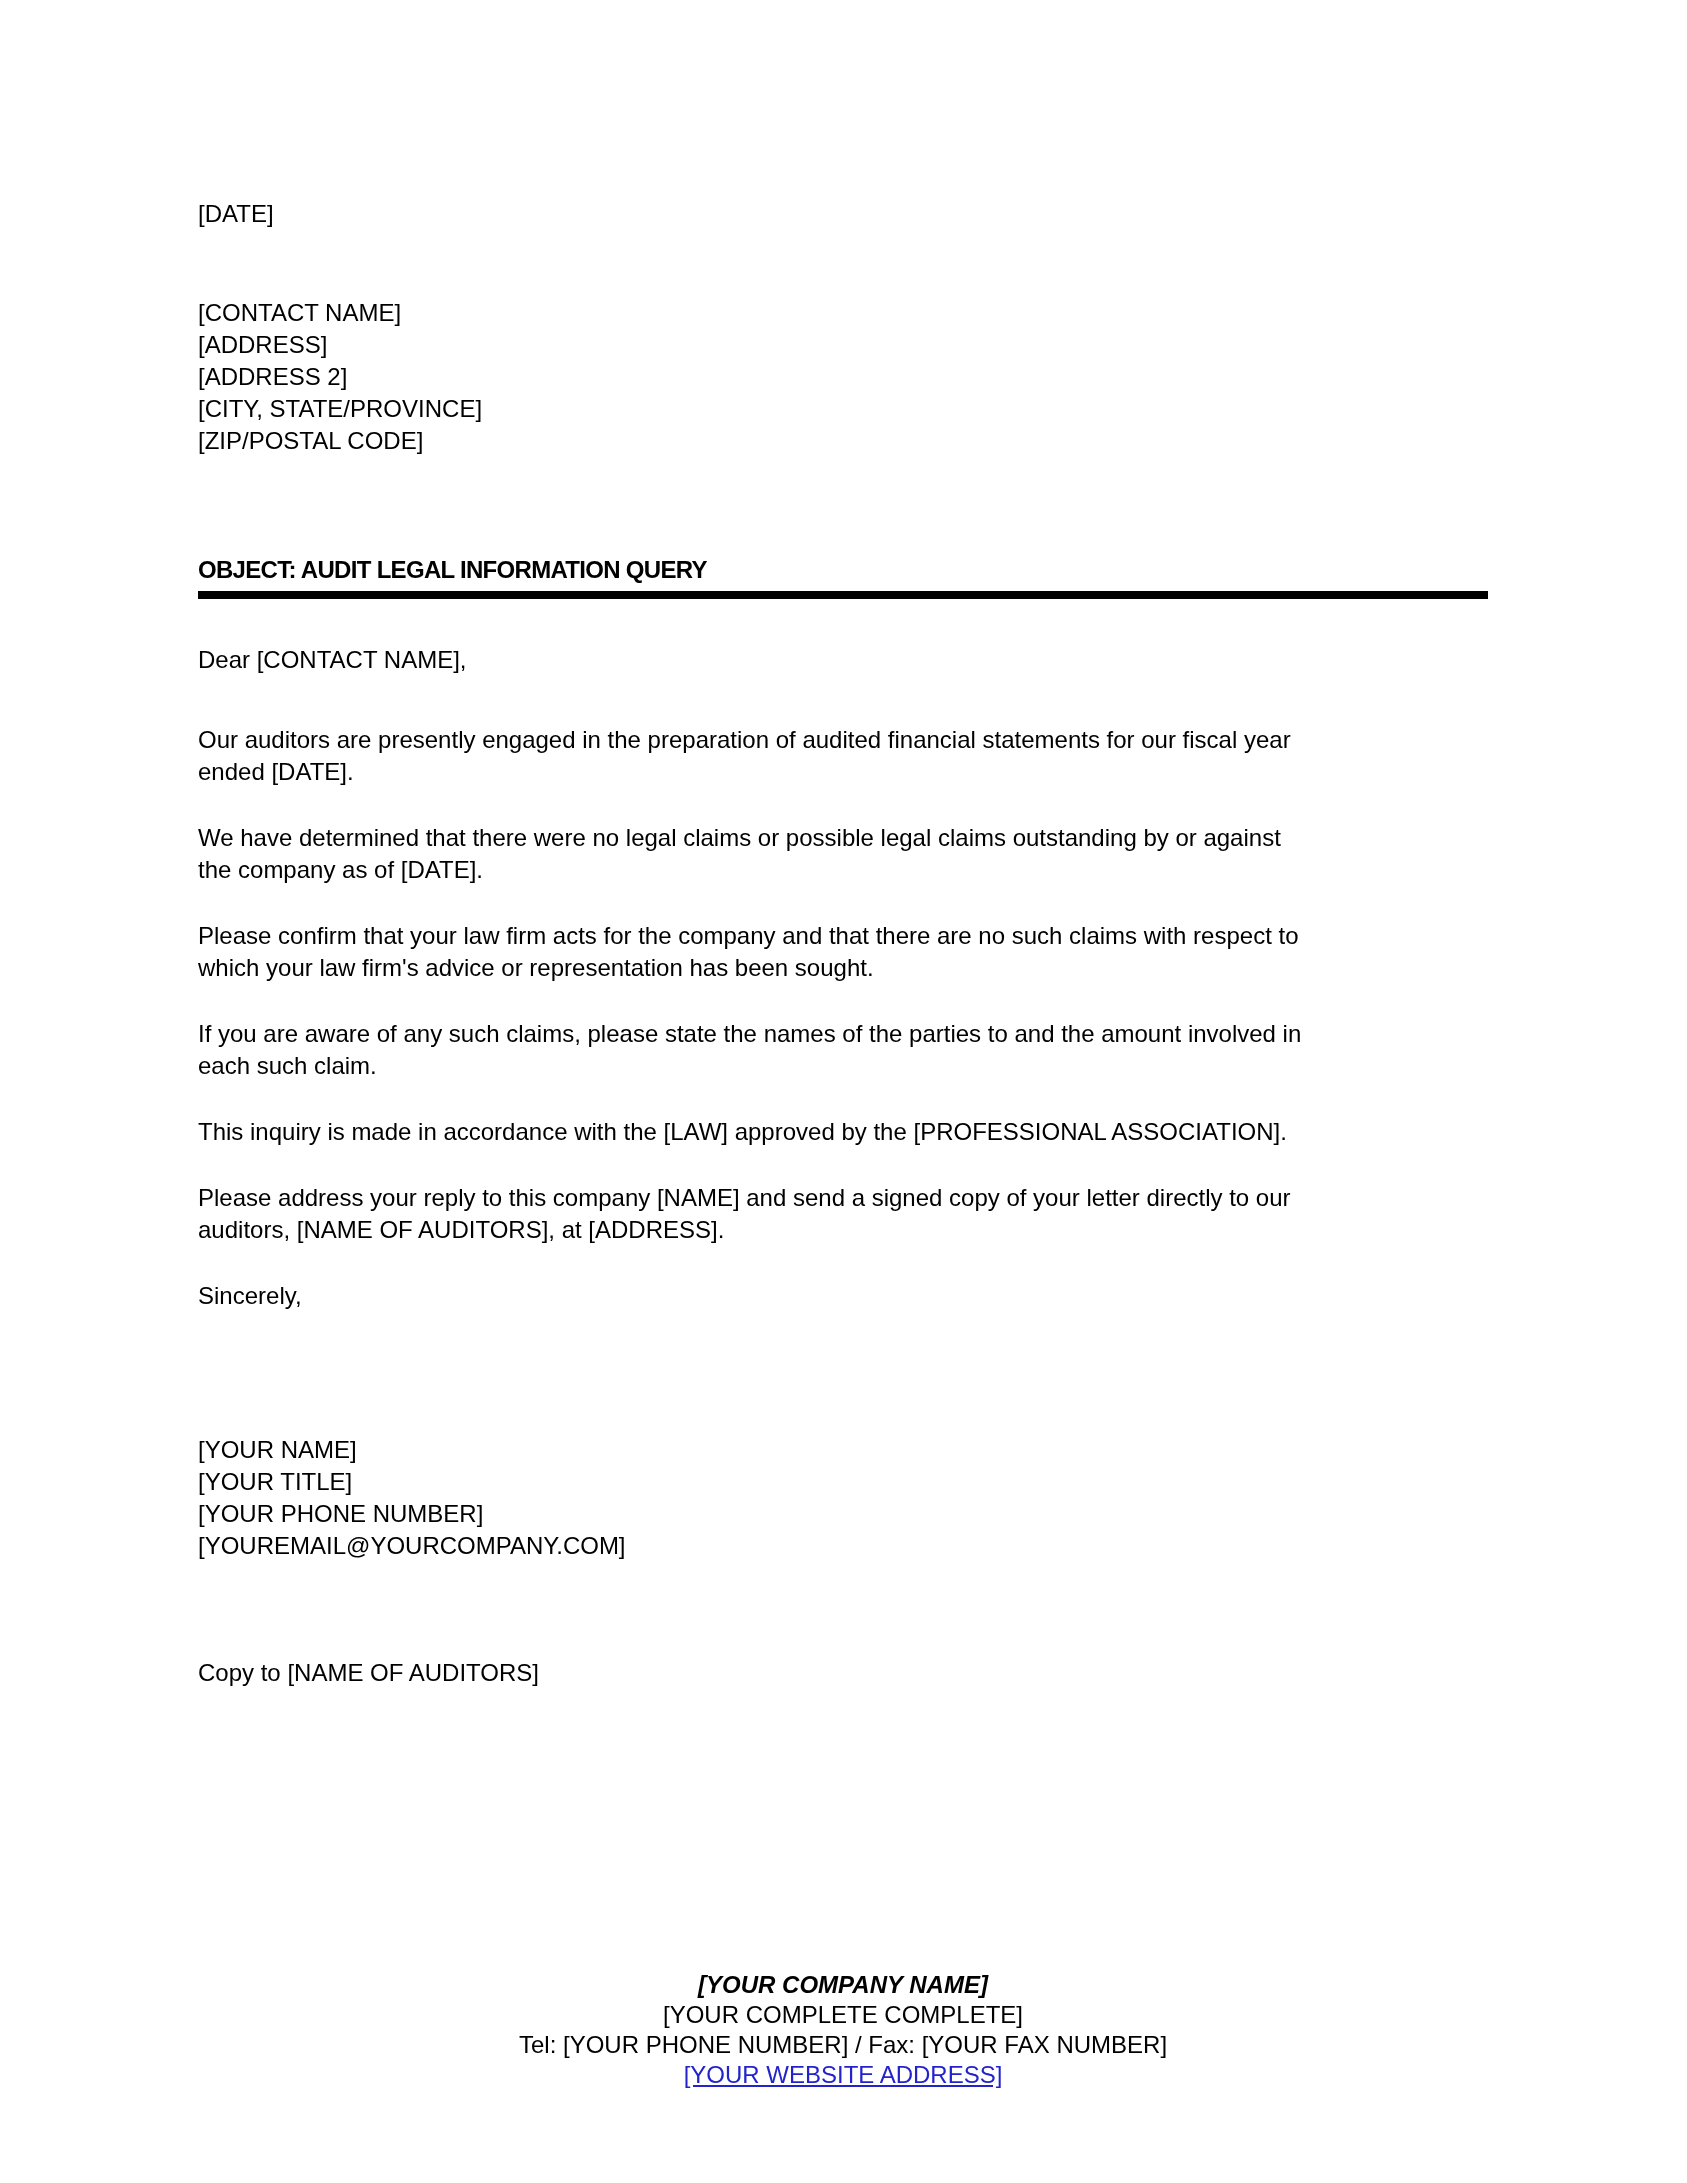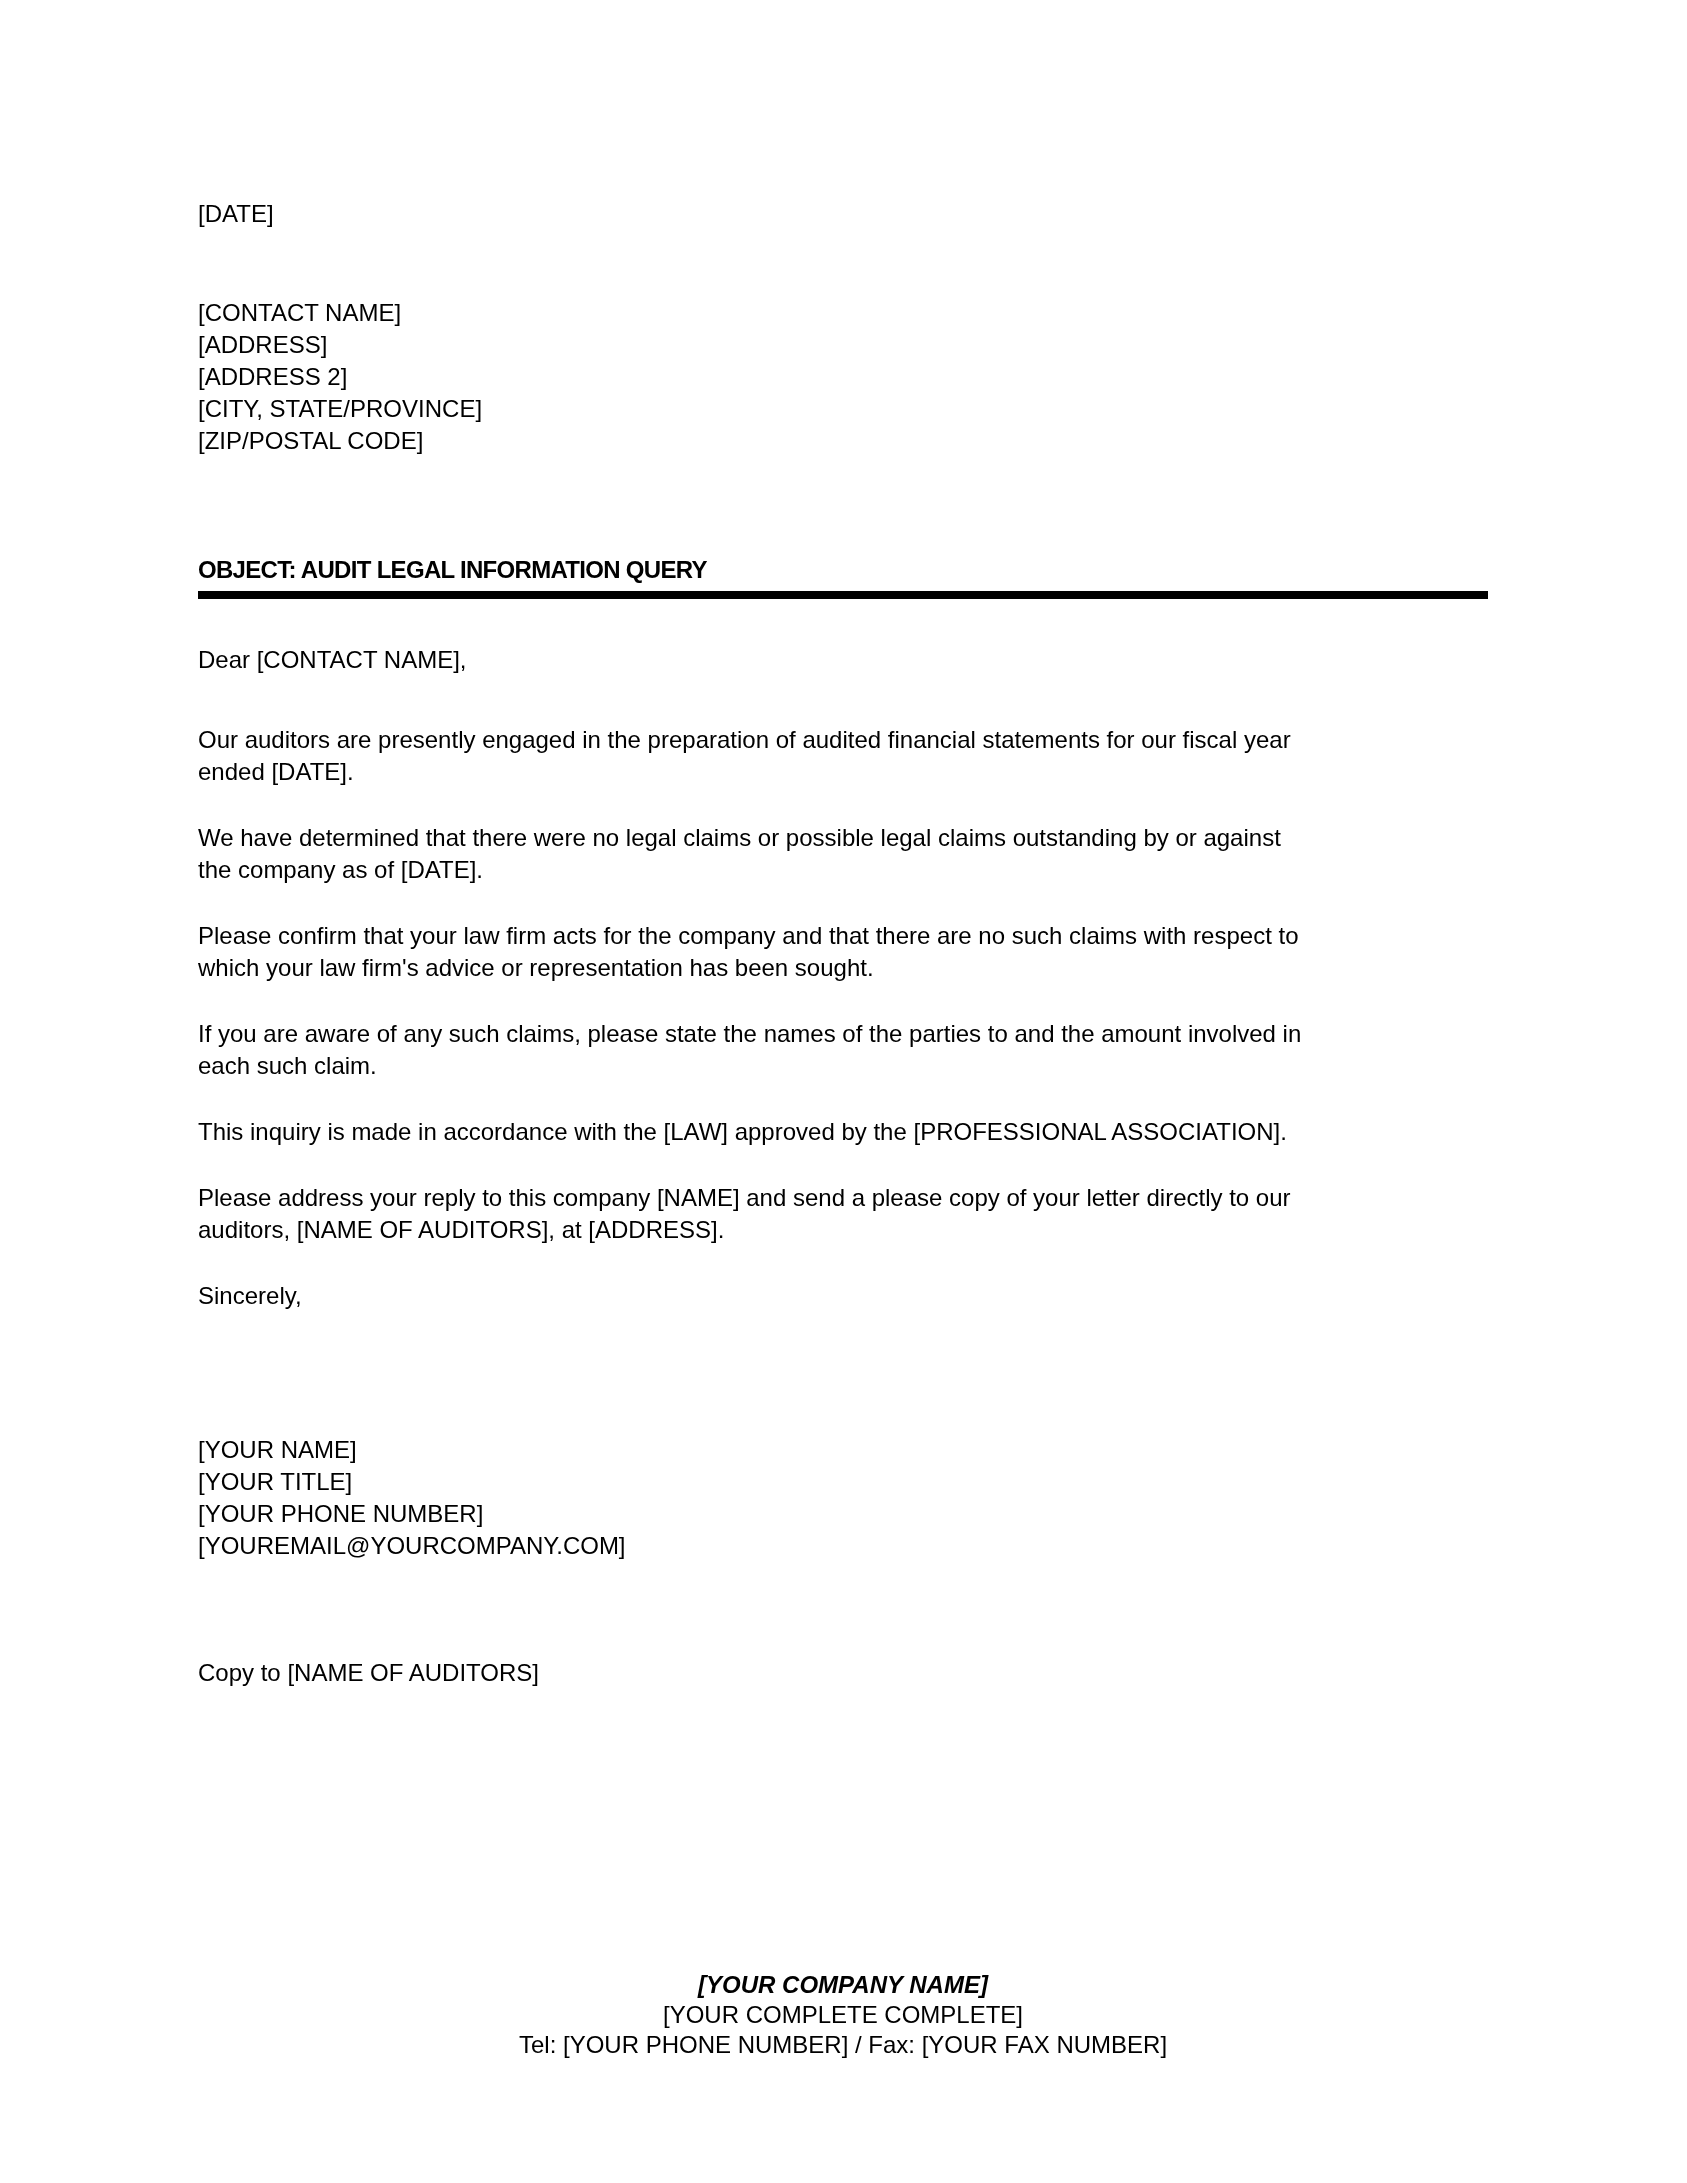--- a/index.html
+++ b/index.html
@@ -84,33 +84,36 @@
 the company as of [DATE].</div>
 
     <div class="para">Please confirm that your law firm acts for the company and that there are no such claims with respect to
 which your law firm's advice or representation has been sought.</div>
 
     <div class="para">If you are aware of any such claims, please state the names of the parties to and the amount involved in
 each such claim.</div>
 
     <div class="para">This inquiry is made in accordance with the [LAW] approved by the [PROFESSIONAL ASSOCIATION].</div>
 
-    <div class="para">Please address your reply to this company [NAME] and send a please copy of your letter directly to our
+    <div class="para">Please address your reply to this company [NAME] and send a signed copy of your letter directly to our
 auditors, [NAME OF AUDITORS], at [ADDRESS].</div>
 
     <div class="line closing">Sincerely,</div>
 
     <div class="block signature">[YOUR NAME]
 [YOUR TITLE]
 [YOUR PHONE NUMBER]
 [YOUREMAIL@YOURCOMPANY.COM]</div>
 
     <div class="line copy-line">Copy to [NAME OF AUDITORS]</div>
 
   </div>
 
   <div class="footer">
     <div class="company">[YOUR COMPANY NAME]</div>
     <div>[YOUR COMPLETE COMPLETE]</div>
     <div>Tel: [YOUR PHONE NUMBER] / Fax: [YOUR FAX NUMBER]</div>
+    <div>
+      <a>[YOUR WEBSITE ADDRESS]</a>
+    </div>
   </div>
 </div>
 
 
 </body></html>

